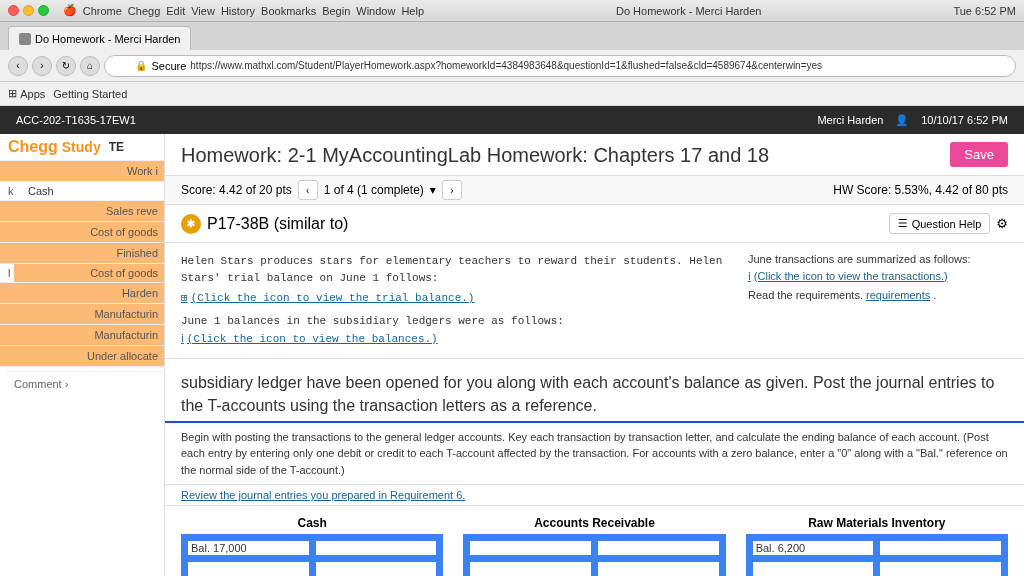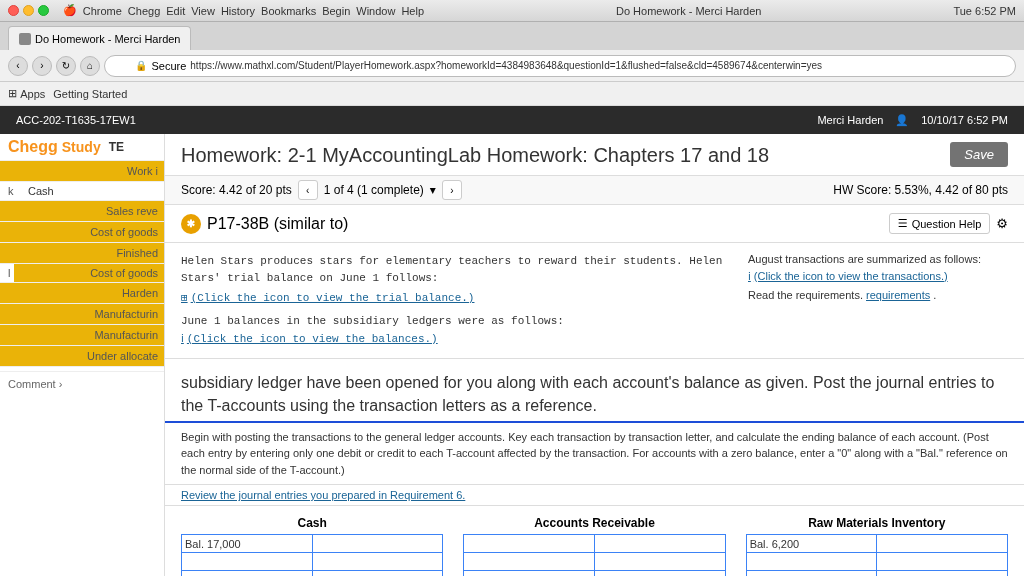--- a/index.html
+++ b/index.html
@@ -32,36 +32,36 @@
     
     .app-header { height: 28px; background: #2b2b2b; display: flex; align-items: center; justify-content: space-between; padding: 0 16px; color: white; font-size: 11px; }
     .app-header-right { display: flex; align-items: center; gap: 12px; }
 
     
     .main-content { display: flex; height: calc(576px - 22px - 28px - 32px - 24px - 28px); }
 
     
     .sidebar { width: 165px; background: white; border-right: 1px solid #ddd; font-size: 11px; overflow: hidden; }
     .sidebar-row { padding: 4px 8px; border-bottom: 1px solid #eee; white-space: nowrap; overflow: hidden; text-overflow: ellipsis; }
-    .sidebar-row.label { background: #eab308; color: #555; text-align: right; padding-right: 6px; }
+    .sidebar-row.label { background: #fdba74; color: #555; text-align: right; padding-right: 6px; }
     .sidebar-k { display: flex; }
     .sidebar-k-label { width: 20px; color: #555; font-size: 11px; padding: 3px 0 3px 8px; border-bottom: 1px solid #eee; }
     .sidebar-k-value { flex: 1; padding: 3px 8px; border-bottom: 1px solid #eee; color: #333; }
     .sidebar-indent { padding-left: 20px; }
     .sidebar-i-row { display: flex; }
     .sidebar-i-label { width: 14px; font-size: 11px; color: #555; padding: 3px 0 3px 8px; border-bottom: 1px solid #eee; }
     .sidebar-i-value { flex: 1; padding: 3px 8px; border-bottom: 1px solid #eee; }
 
     
     .homework-area { flex: 1; background: white; overflow-y: auto; position: relative; }
 
     
     .hw-header { display: flex; align-items: flex-end; justify-content: space-between; padding: 8px 16px; border-bottom: 1px solid #ddd; }
     .hw-title { font-size: 20px; font-weight: 400; color: #333; }
-    .save-btn { background: #737373; color: white; border: none; padding: 5px 14px; border-radius: 3px; font-size: 13px; cursor: pointer; font-style: italic; }
+    .save-btn { background: #ec4899; color: white; border: none; padding: 5px 14px; border-radius: 3px; font-size: 13px; cursor: pointer; }
 
     
     .score-bar { display: flex; align-items: center; justify-content: space-between; padding: 4px 16px; background: #f8f8f8; border-bottom: 1px solid #ddd; font-size: 12px; }
     .score-nav { display: flex; align-items: center; gap: 6px; }
     .nav-arrow { width: 20px; height: 20px; border: 1px solid #ccc; background: white; border-radius: 3px; display: flex; align-items: center; justify-content: center; cursor: pointer; font-size: 10px; }
 
     
     .problem-header { padding: 8px 16px; display: flex; align-items: center; justify-content: space-between; border-bottom: 1px solid #ddd; }
     .problem-title { font-size: 16px; display: flex; align-items: center; gap: 6px; }
     .problem-icon { width: 20px; height: 20px; background: #e8a000; border-radius: 50%; display: flex; align-items: center; justify-content: center; color: white; font-size: 10px; font-weight: bold; }
@@ -79,21 +79,21 @@
 
     
     .journal-link { padding: 4px 16px; border-bottom: 1px solid #ddd; }
     .journal-link a { color: #1a6496; text-decoration: underline; cursor: pointer; font-size: 11px; }
 
     
     .t-accounts { display: flex; gap: 20px; padding: 10px 16px; border-bottom: 1px solid #eee; }
     .t-account { flex: 1; }
     .t-account-title { text-align: center; font-size: 12px; font-weight: 600; margin-bottom: 4px; }
     .t-account-grid { width: 100%; border-collapse: collapse; font-size: 11px; }
-    .t-account-grid td { border: 1px solid #3b82f6; height: 18px; width: 50%; padding: 1px 3px; }
+    .t-account-grid td { border: 7px solid #3b82f6; height: 18px; width: 50%; padding: 1px 3px; }
     .t-account-grid td input { width: 100%; border: none; outline: none; font-size: 11px; background: transparent; }
     .bal-label { color: #333; font-size: 11px; }
     .bal-value { color: #333; font-size: 11px; }
     .chegg-study { color: #f7931d; font-size: 16px; font-weight: bold; }
 
     .problem-text-small { font-size: 16px; line-height: 1.45; color: #333; padding: 4px 16px; border-bottom: 2px solid #1d4ed8; margin-top: 8px; }
   </style>
 </head>
 <body>
 
@@ -179,21 +179,21 @@
     <div class="sidebar-row label sidebar-indent">Finished</div>
     <div class="sidebar-i-row">
       <div class="sidebar-i-label">l</div>
       <div class="sidebar-i-value sidebar-row label">Cost of goods</div>
     </div>
     <div class="sidebar-row label sidebar-indent">Harden</div>
     <div class="sidebar-row label sidebar-indent">Manufacturin</div>
     <div class="sidebar-row label sidebar-indent">Manufacturin</div>
     <div class="sidebar-row label sidebar-indent">Under allocate</div>
 
-    <div style="padding: 6px 8px; color:#666; font-size:11px; border-top: 1px solid #eee; margin-top: 4px; cursor:pointer; display:flex; align-items:center; gap:3px;">
+    <div style="padding: 6px 8px; color:#666; font-size:11px; border-top: 1px solid #eee; margin-top: 4px; cursor:pointer; display:flex; align-items:center; gap:3px;margin-left:6px;">
       <span>Comment</span>
       <span>›</span>
     </div>
   </div>
 
   <div class="homework-area">
 
     <div class="hw-header">
       <h1 class="hw-title">Homework: 2-1 MyAccountingLab Homework: Chapters 17 and 18</h1>
       <button class="save-btn">Save</button>
@@ -235,21 +235,21 @@
         </p>
         <p style="margin-top:6px;">June 1 balances in the subsidiary ledgers were as follows:</p>
         <p style="margin-top:2px;">
           <span class="icon-link">
             <span style="color:#1a6496;">ℹ</span>
             <span>(Click the icon to view the balances.)</span>
           </span>
         </p>
       </div>
       <div class="problem-right">
-        <p>August transactions are summarized as follows:</p>
+        <p>June transactions are summarized as follows:</p>
         <p style="margin-top:3px;">
           <span class="icon-link">
             <span style="color:#1a6496;">ℹ</span>
             <span>(Click the icon to view the transactions.)</span>
           </span>
         </p>
         <p style="margin-top:6px;">
           <span>Read the requirements.</span>
           <span class="icon-link" style="display:inline;">requirements</span>
           <span>.</span>

